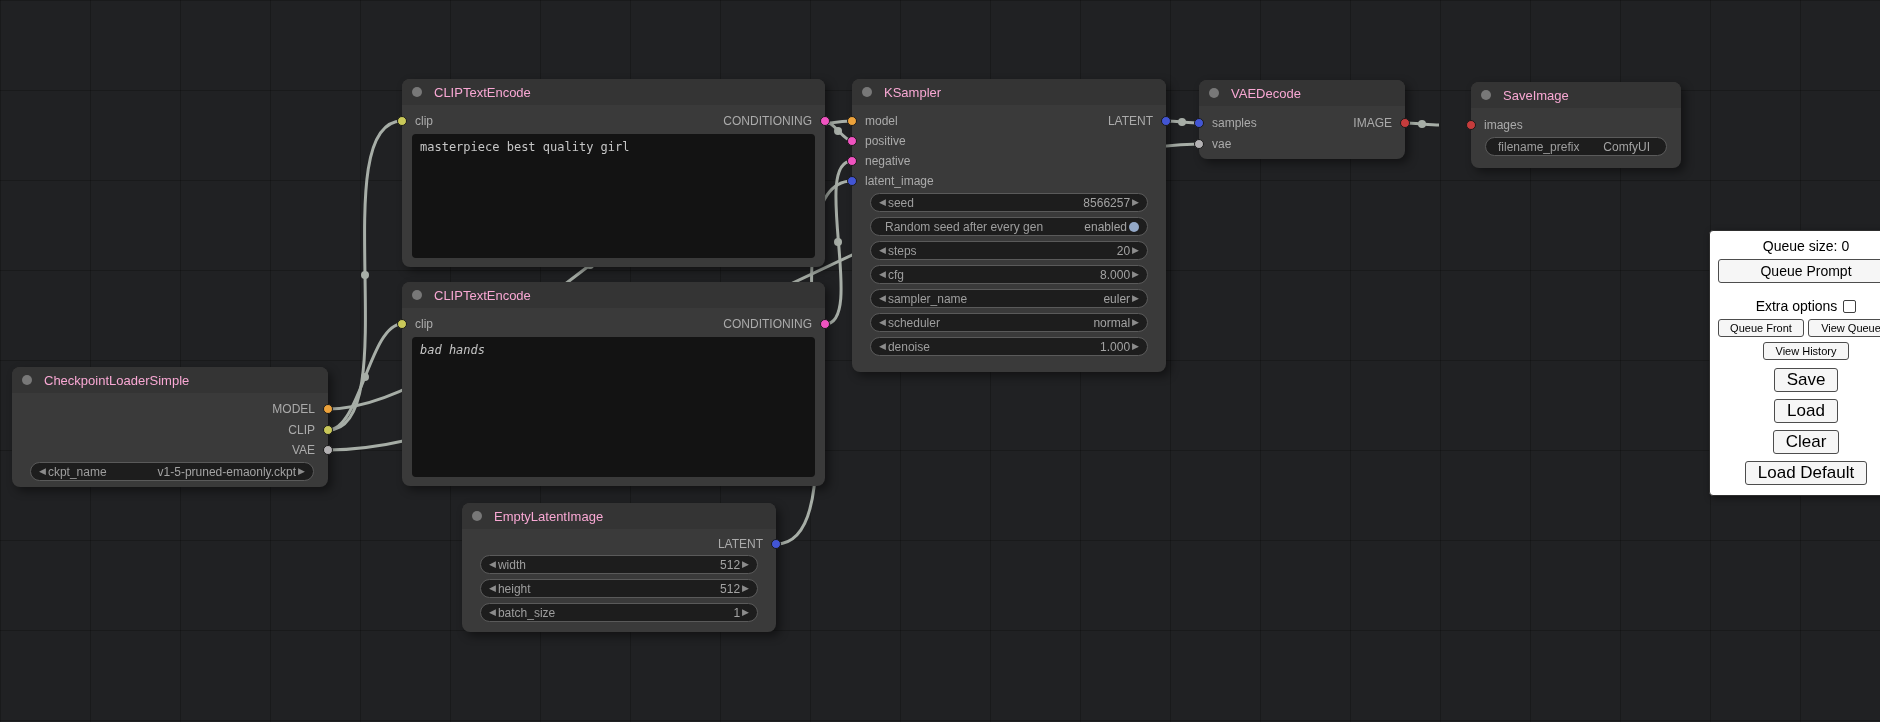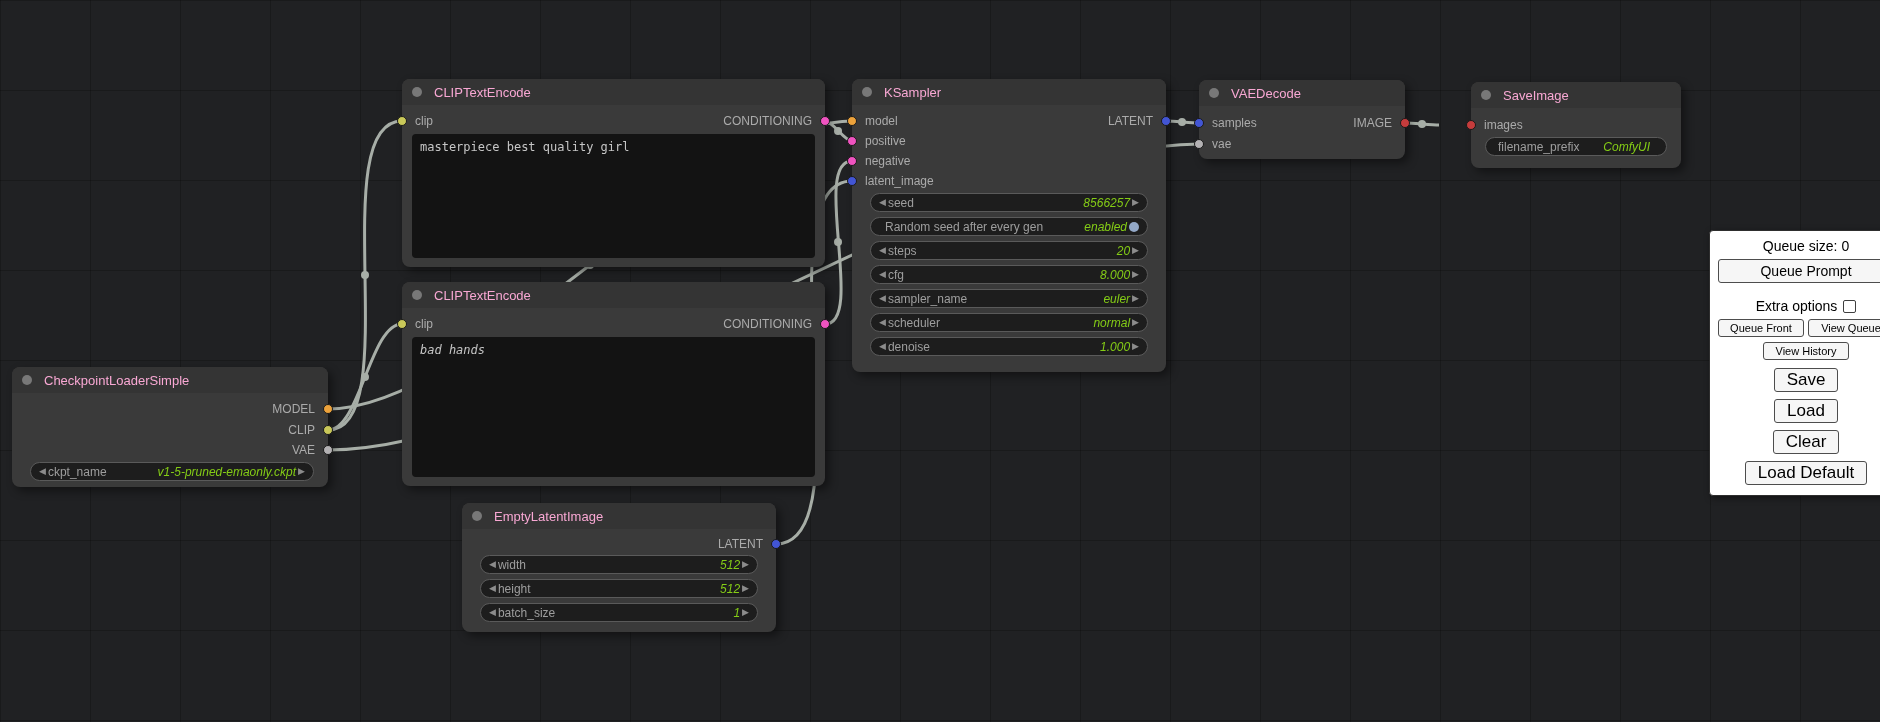--- a/index.html
+++ b/index.html
@@ -44,21 +44,21 @@
   .c-latent{ background:#4255D4; }
   .c-image { background:#C53C3C; }
 
   .widget {
     position:absolute; left:18px; right:18px; height:19px;
     background:#1D1D1D; border:1px solid #5A5A5A; border-radius:10px;
     display:flex; align-items:center; gap:2px; padding:0 8px;
     font-size:12px; color:#9E9E9E; box-sizing:border-box; white-space:nowrap;
   }
   .widget .arrow { font-size:9px; color:#8C8C8C; line-height:1; flex:0 0 auto; }
-  .widget .wvalue { margin-left:auto; color:#84cc16;font-style:italic; }
+  .widget .wvalue { margin-left:auto; color:#a3a3a3; }
   .widget .knob { width:10px; height:10px; border-radius:50%; background:#93A8C7; flex:0 0 auto; }
 
   .prompt-text {
     position:absolute; background:#131313; border:none; border-radius:4px;
     color:#C6C6C6; font-family:"DejaVu Sans Mono", monospace; font-size:12px;
     padding:6px 8px; resize:none; box-sizing:border-box; outline:none;
   }
 
   .menu {
     position:absolute; left:1709px; top:230px; width:194px; z-index:3;

